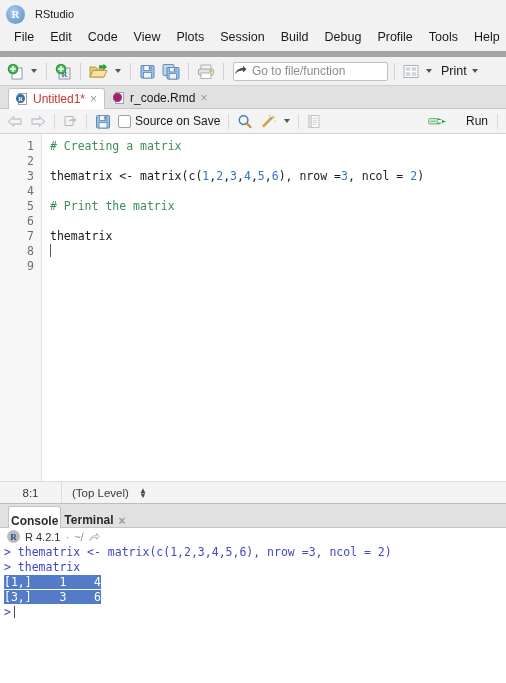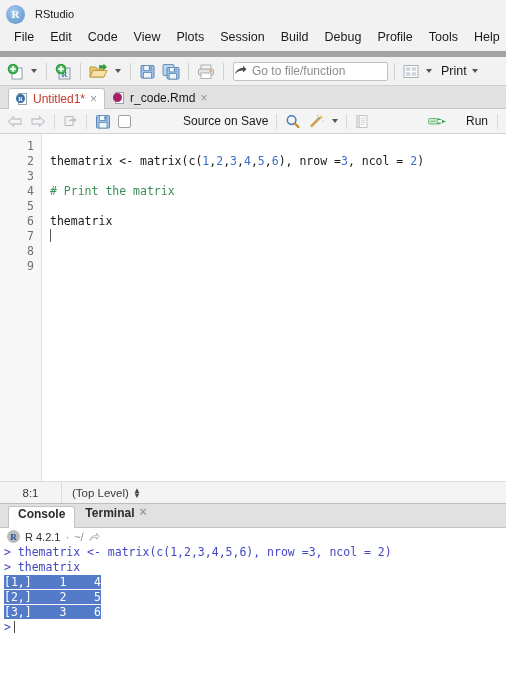--- a/index.html
+++ b/index.html
@@ -209,21 +209,20 @@
     gap: 1px;
   }
   .et-btn {
     display: flex;
     align-items: center;
     justify-content: center;
     height: 20px;
     padding: 0 3px;
     border-radius: 2px;
     cursor: default;
-    gap: 48px;
   }
   .et-sep {
     width: 1px; height: 15px;
     background: #d8d8d8;
     margin: 0 4px;
     flex: 0 0 auto;
   }
   .sos-check {
     width: 11px; height: 11px;
     border: 1px solid #9f9f9f;
@@ -312,21 +311,21 @@
     width: 62px;
     text-align: center;
     border-right: 1px solid #dcdcdc;
     height: 100%;
     display: flex; align-items: center; justify-content: center;
     box-sizing: border-box;
   }
   .ss-scope {
     display: flex;
     align-items: center;
-    gap: 4px;
+    gap: 10px;
     padding-left: 10px;
   }
   .stack-arrows {
     display: inline-flex;
     flex-direction: column;
     line-height: 5px;
     font-size: 8px;
     color: #4a4a4a;
   }
 
@@ -342,23 +341,23 @@
     height: 23px;
     background: #e1e1e1;
     display: flex;
     align-items: flex-end;
     flex: 0 0 auto;
     border-bottom: 1px solid #c4c4c4;
     padding-left: 8px;
   }
   .ctab {
     display: flex;
-    align-items: flex-start;
+    align-items: flex-end;
     height: 22px;
-    padding: 0 9px;
+    padding: 0 2px;
     font-size: 12px;
     font-weight: bold;
     color: #2b2b2b;
     gap: 5px;
     cursor: default;
     box-sizing: border-box;
     border: 1px solid transparent;
     border-bottom: none;
   }
   .ctab.active {
@@ -663,20 +662,21 @@
         <div class="gutter-line">3</div>
         <div class="gutter-line">4</div>
         <div class="gutter-line">5</div>
         <div class="gutter-line">6</div>
         <div class="gutter-line">7</div>
         <div class="gutter-line">8</div>
         <div class="gutter-line">9</div>
       </div>
 
       <div class="code-area">
+        <div class="code-line tok-comment"># Creating a matrix</div>
         <div class="code-line">&nbsp;</div>
         <div class="code-line"><span>thematrix &lt;- matrix(c(</span><span class="tok-num">1</span><span>,</span><span class="tok-num">2</span><span>,</span><span class="tok-num">3</span><span>,</span><span class="tok-num">4</span><span>,</span><span class="tok-num">5</span><span>,</span><span class="tok-num">6</span><span>), nrow =</span><span class="tok-num">3</span><span>, ncol = </span><span class="tok-num">2</span><span>)</span></div>
         <div class="code-line">&nbsp;</div>
         <div class="code-line tok-comment"># Print the matrix</div>
         <div class="code-line">&nbsp;</div>
         <div class="code-line">thematrix</div>
         <div class="code-line"><span class="caret-bar"></span></div>
         <div class="code-line">&nbsp;</div>
       </div>
     </div>
@@ -712,18 +712,17 @@
       <span class="console-path">~/</span>
       <svg width="11" height="10" viewBox="0 0 11 10">
         <path d="M0.8 8.5 C2 4.5 5 3.4 7.6 3.4 L7.6 1.4 L10.4 4.4 L7.6 7.2 L7.6 5.3 C5.2 5.3 2.3 5.8 0.8 8.5 Z" fill="none" stroke="#aaaaaa" stroke-width="0.9"></path>
       </svg>
     </div>
 
     <div class="console-out">
       <div class="con-line">&gt; thematrix &lt;- matrix(c(1,2,3,4,5,6), nrow =3, ncol = 2)</div>
       <div class="con-line">&gt; thematrix</div>
       <div class="con-out-line"><span class="sel">[1,]    1    4</span></div>
-      <div class="con-out-line"><span class="sel">[2,]    2    5</span></div>
       <div class="con-out-line"><span class="sel">[3,]    3    6</span></div>
       <div class="con-prompt-line"><span>&gt;</span><span class="con-caret"></span></div>
     </div>
   </div>
 </div>
 
 </body></html>

